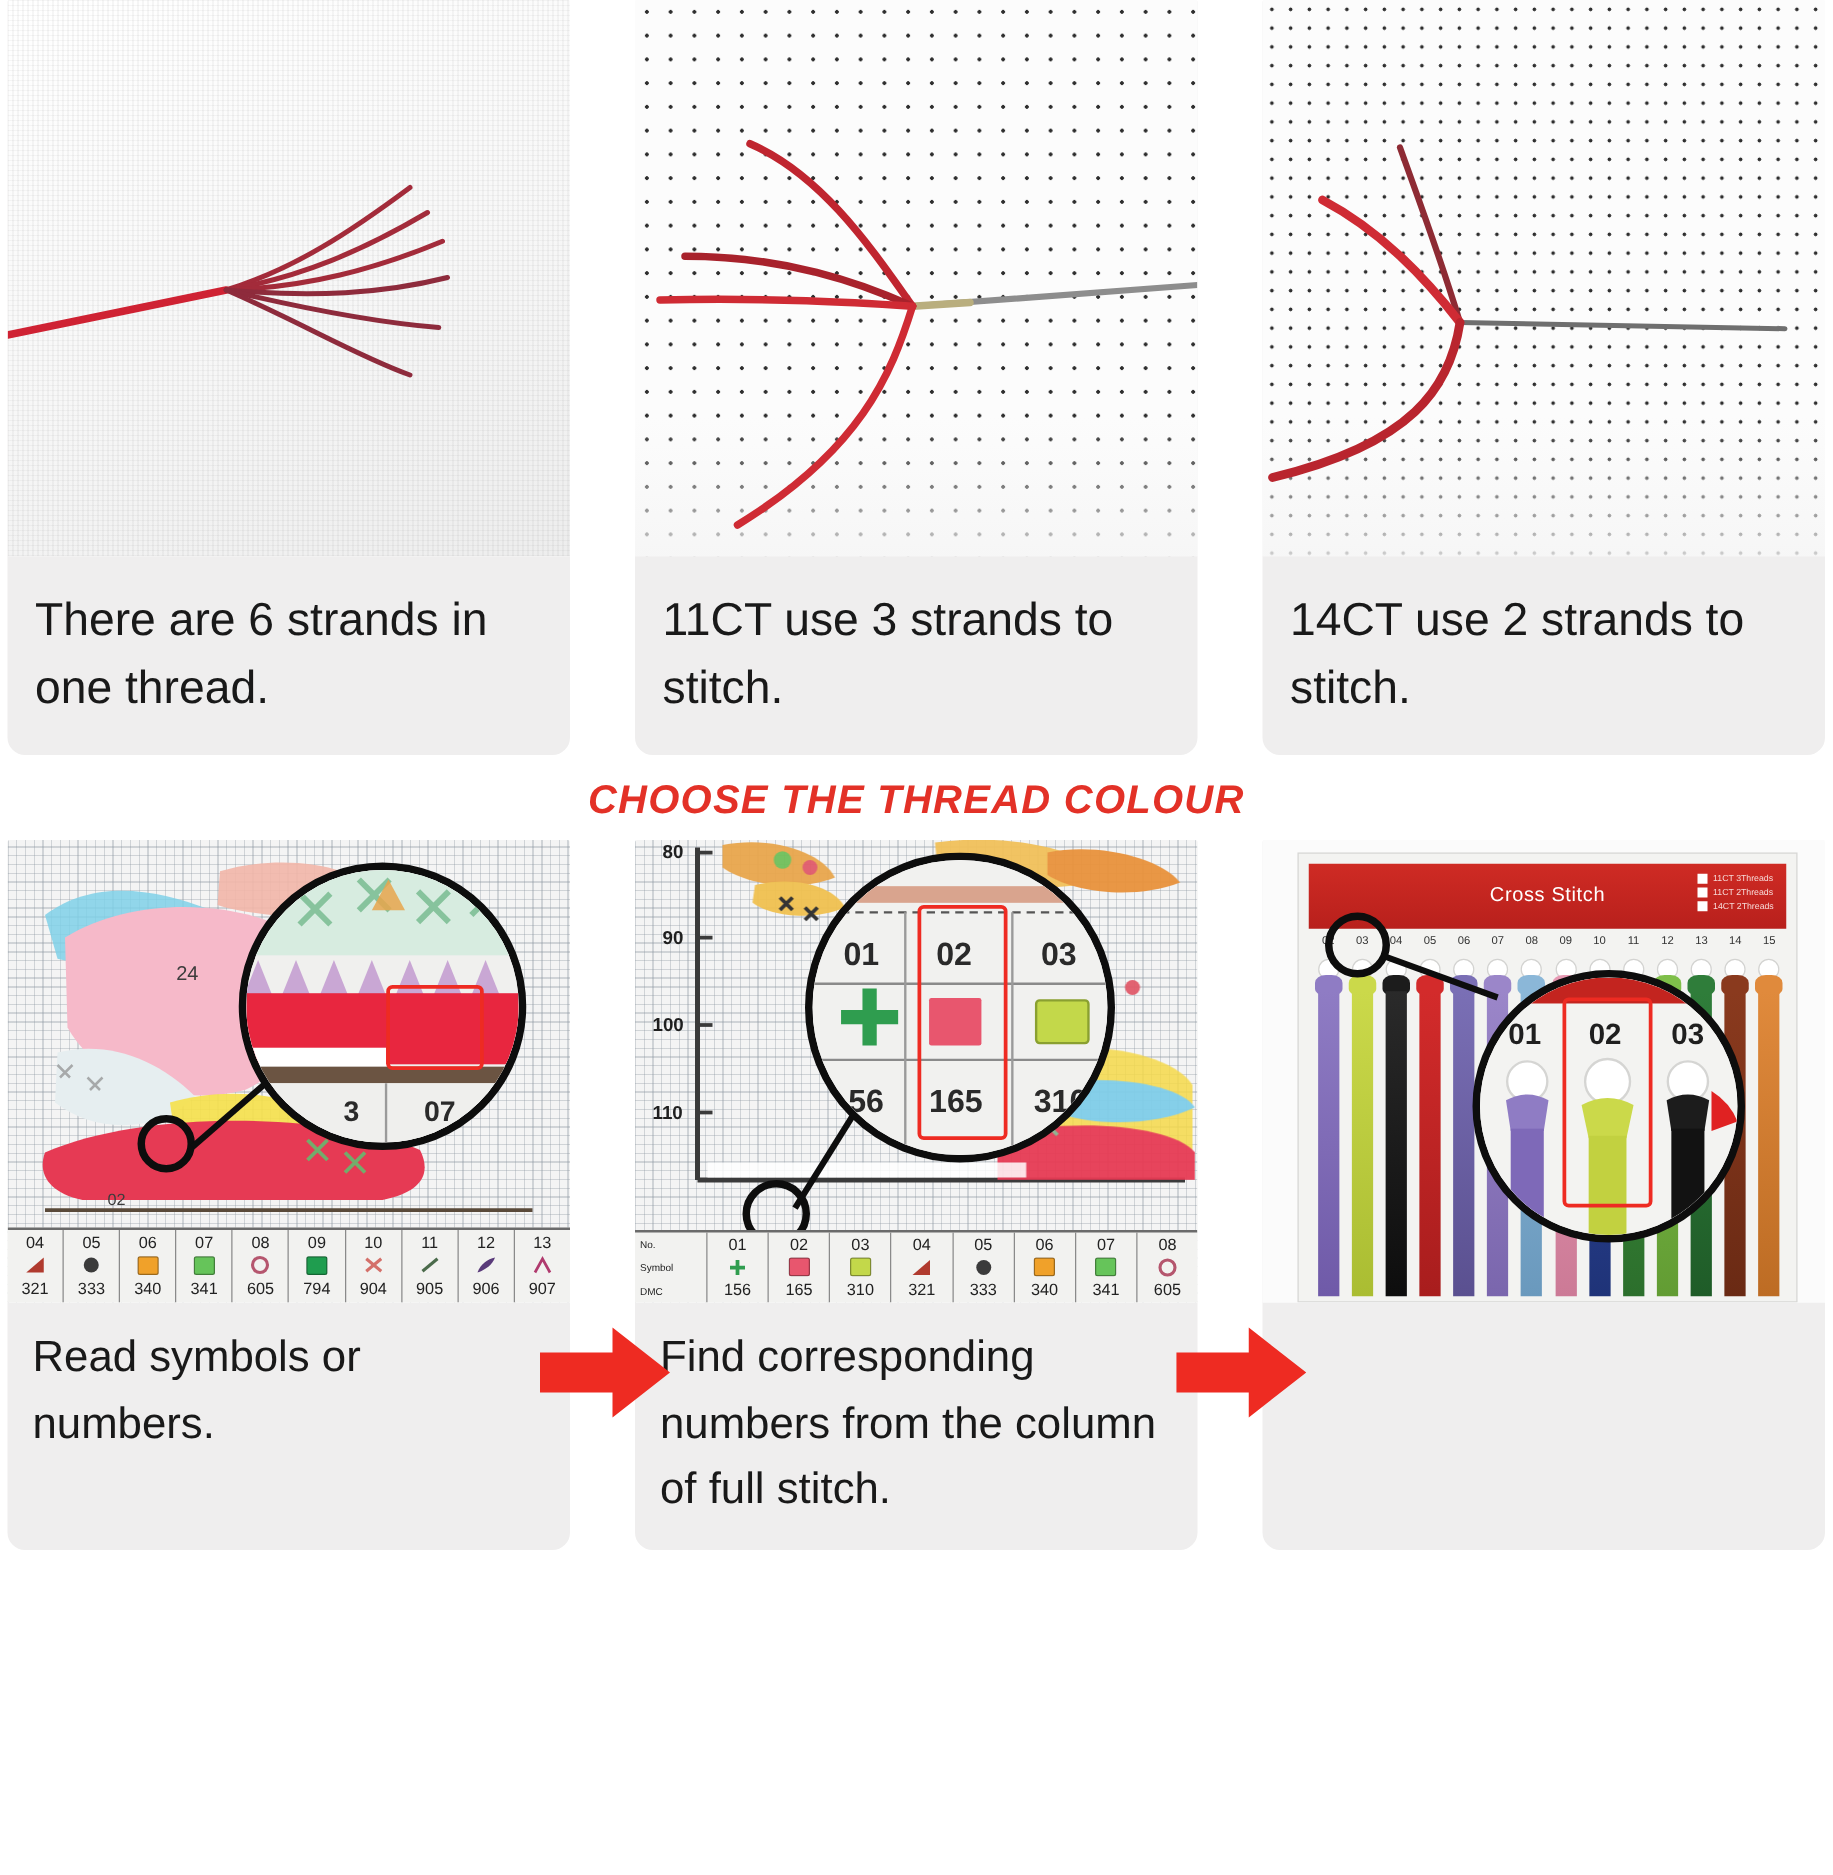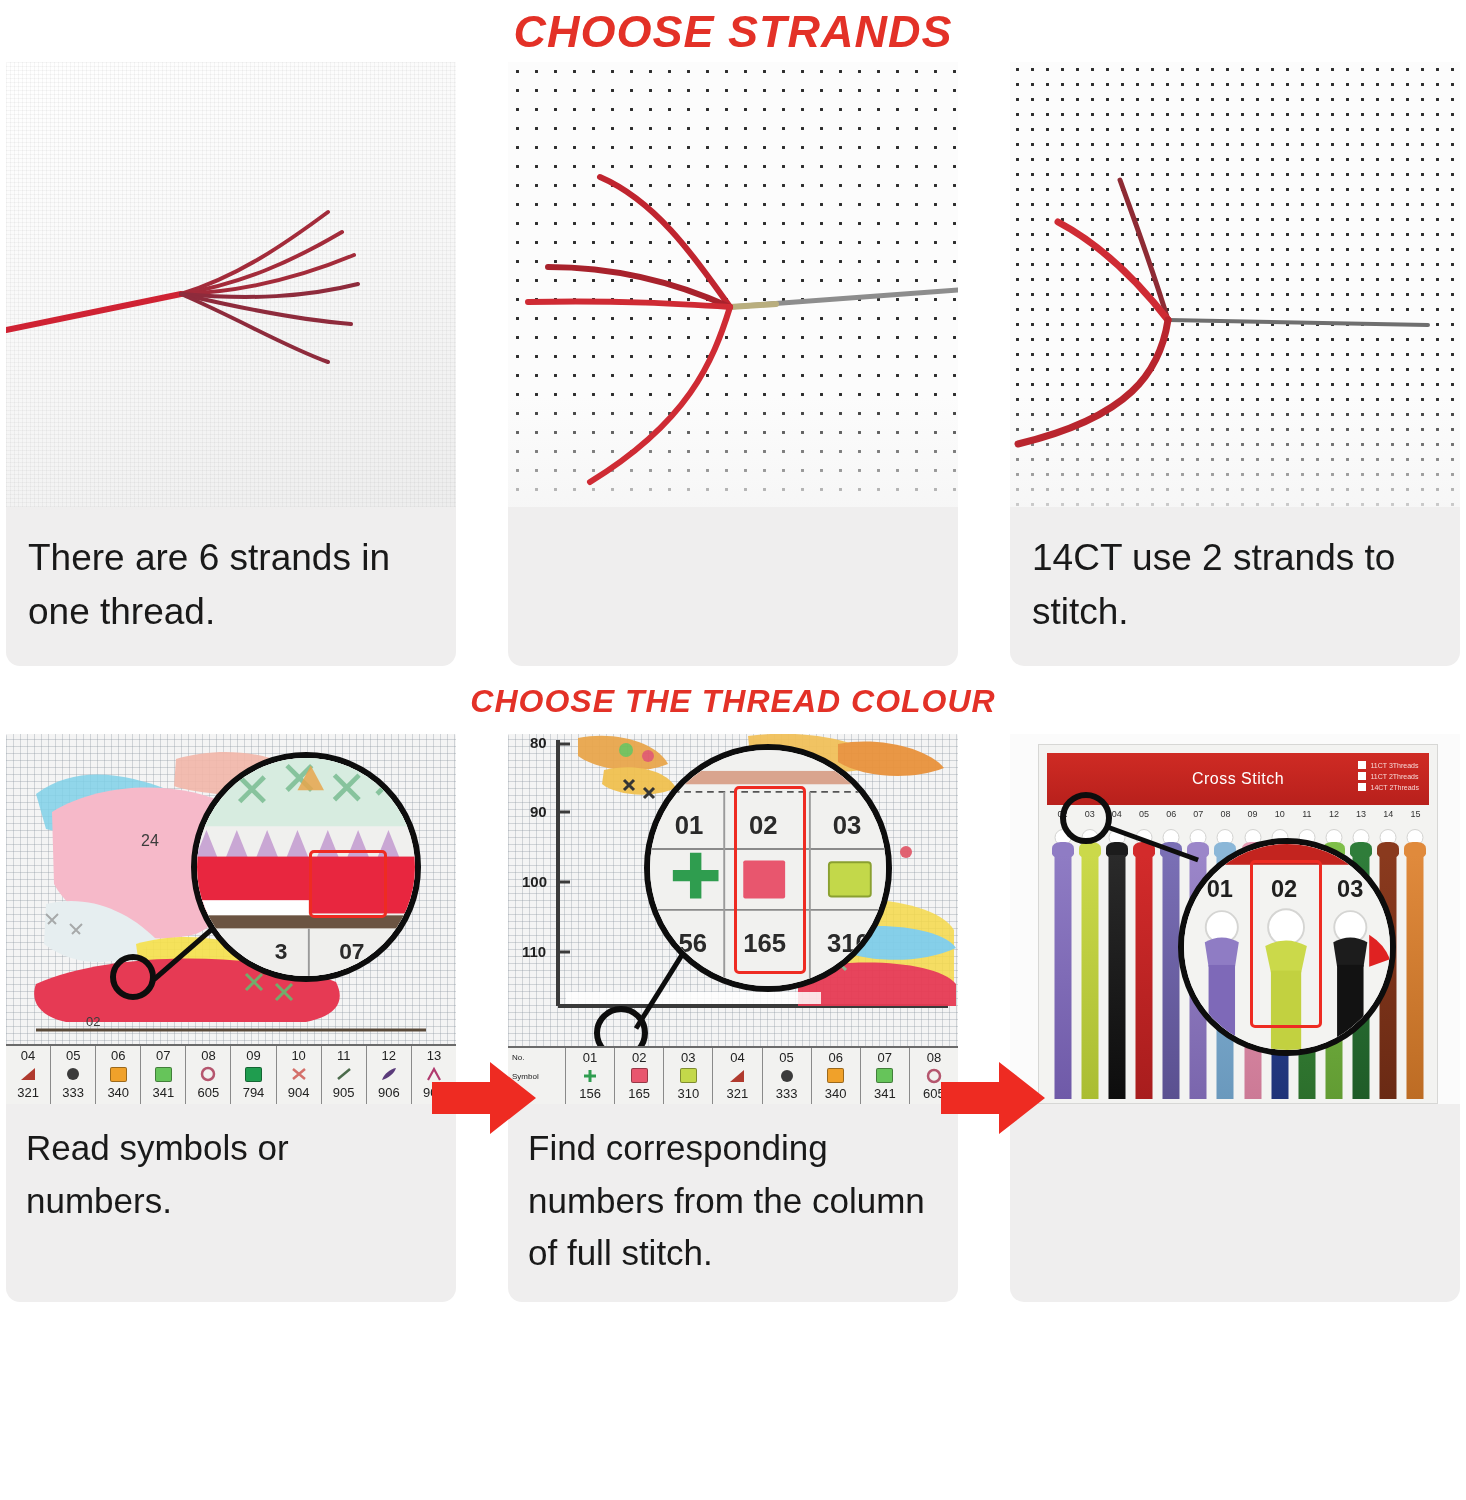--- a/index.html
+++ b/index.html
@@ -140,21 +140,20 @@
   .mag-lead { position:absolute; background:#0d0d0d; transform-origin: left center; }
   .mini-circ { position:absolute; border-radius:50%; border:6px solid #0d0d0d; }
 
   .redbox{ position:absolute; border:3px solid #ee2b22; border-radius:5px; }
 </style>
 </head>
 <body>
 
 <div class="page">
 
-  <div class="heading" id="heading-1">CHOOSE STRANDS</div>
 
   <div class="row row-1">
 
     <div class="card">
       <div class="photo">
         <div class="fab-plain"></div>
         <svg class="overlay" viewBox="0 0 450 445" preserveAspectRatio="none">
           <g fill="none" stroke-linecap="round">
             <path d="M0 268 L175 232" stroke="#cf2233" stroke-width="6"></path>
             <path d="M175 232 C 230 215, 275 185, 322 150" stroke="#a32b3a" stroke-width="4"></path>
@@ -176,20 +175,21 @@
           <line x1="222" y1="245" x2="450" y2="228" stroke="#8d8d8d" stroke-width="5" stroke-linecap="round"></line>
           <line x1="222" y1="245" x2="268" y2="242" stroke="#b9ae7e" stroke-width="6" stroke-linecap="round"></line>
           <g fill="none" stroke-linecap="round" stroke-width="6">
             <path d="M222 245 C 190 200, 150 140, 92 115" stroke="#c0252f"></path>
             <path d="M222 245 C 180 226, 120 205, 40 205" stroke="#a8222c"></path>
             <path d="M222 245 C 175 242, 110 238, 20 240" stroke="#cf2b34"></path>
             <path d="M222 245 C 205 300, 180 360, 82 420" stroke="#cf2b34"></path>
           </g>
         </svg>
       </div>
+      <div class="caption">11CT use 3 strands to stitch.</div>
     </div>
 
     <div class="card">
       <div class="photo">
         <div class="aida ct14"></div>
         <svg class="overlay" viewBox="0 0 450 445" preserveAspectRatio="none">
           <line x1="158" y1="258" x2="418" y2="263" stroke="#6f6f6f" stroke-width="4" stroke-linecap="round"></line>
           <g fill="none" stroke-linecap="round" stroke-width="5">
             <path d="M158 258 C 142 205, 125 160, 110 118" stroke="#8e2b34"></path>
             <path d="M158 258 C 130 222, 95 185, 48 160" stroke="#cf2b34" stroke-width="7"></path>

